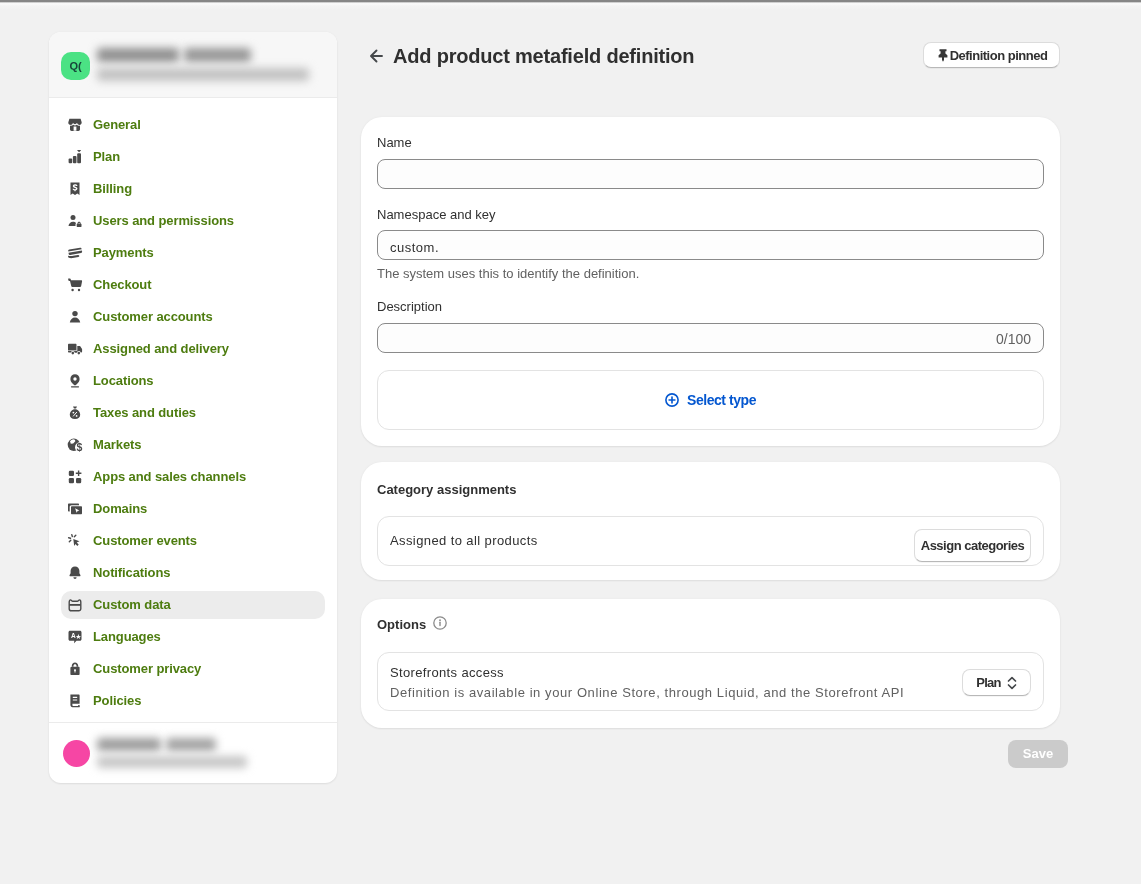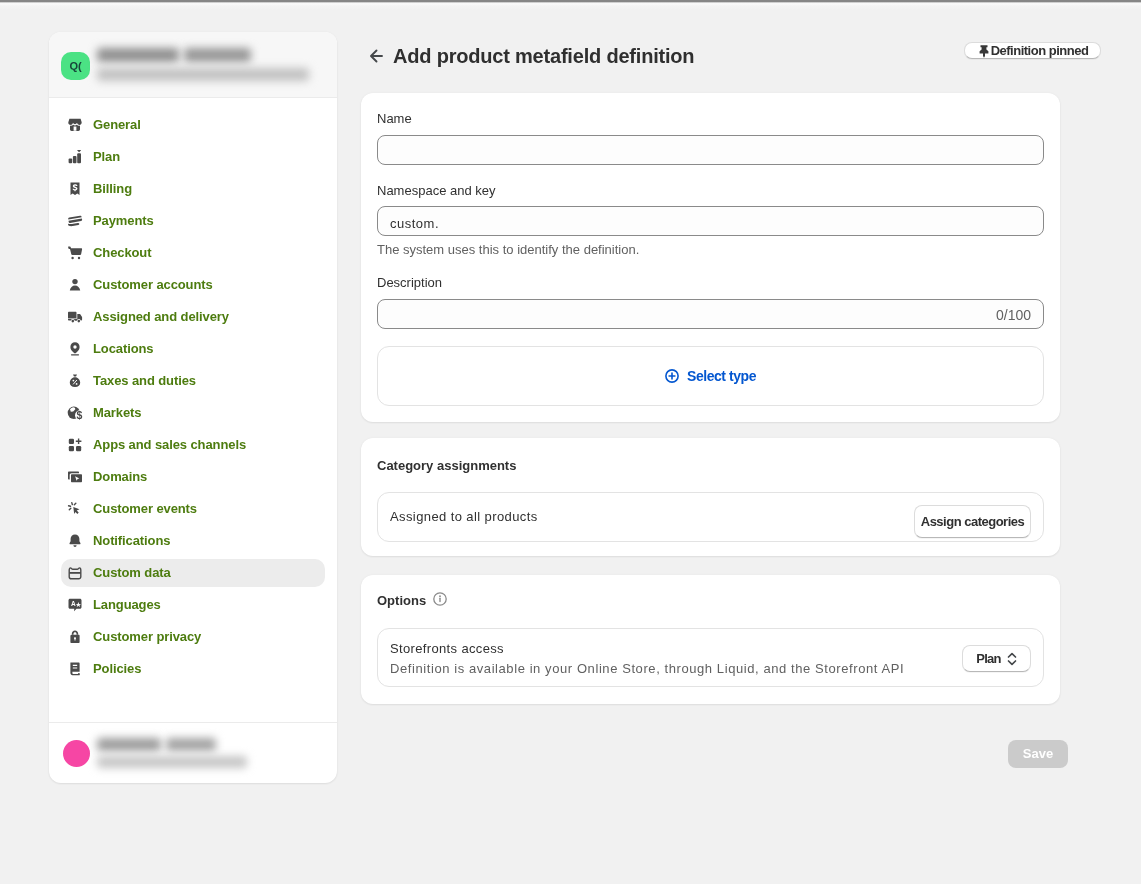--- a/index.html
+++ b/index.html
@@ -24,24 +24,24 @@
 #sb-divider { position:absolute; left:0; top:690px; width:288px; height:1px; background:#ebebeb; }
 #sb-user-avatar { position:absolute; left:14px; top:708px; width:27px; height:27px; border-radius:50%; background:#f646a4; }
 #sb-u1 { left:48px; top:706px; width:64px; height:13px; background:#9c9c9c; }
 #sb-u1b { left:117px; top:706px; width:50px; height:13px; background:#a3a3a3; }
 #sb-u2 { left:48px; top:724px; width:150px; height:12px; background:#c6c6c6; }
 
 #back { position:absolute; left:366px; top:47px; width:18px; height:18px; }
 #title { position:absolute; left:393px; top:45px; font-size:20px; font-weight:bold; color:#2f2f2f; letter-spacing:-.2px; }
 .btn { position:absolute; background:#fff; border:1px solid #dcdcdc; border-bottom-color:#b8b8b8; border-radius:8px;
   box-shadow:0 1px 0 rgba(0,0,0,.04); font-size:13px; font-weight:600; color:#303030; display:flex; align-items:center; justify-content:center; }
-#btn-pinned { left:923px; top:42px; width:137px; height:17px; letter-spacing:-.5px;margin-left:41px; }
-
-.card { position:absolute; left:361px; width:699px; background:#fff; border-radius:12px;
-  box-shadow:0 1px 2px rgba(0,0,0,.07), 0 0 3px rgba(0,0,0,.04); }
+#btn-pinned { left:923px; top:42px; width:137px; height:26px; letter-spacing:-.5px; }
+
+.card { position:absolute; left:361px; width:699px; background:#fff; border-radius:21px;
+  box-shadow:0 1px 2px rgba(0,0,0,.07), 0 0 3px rgba(0,0,0,.04);margin-top:24px; }
 #card1 { top:93px; height:329px; }
 #card2 { top:438px; height:118px; }
 #card3 { top:575px; height:129px; }
 .label { position:absolute; left:16px; font-size:13px; color:#303030; line-height:16px; }
 .input { position:absolute; left:16px; width:667px; height:30px; background:#fdfdfd; border:1px solid #8a8a8a; border-radius:8px;
   font-size:13px; color:#303030; line-height:30px; padding:0 12px; }
 .innerbox { position:absolute; left:16px; width:667px; border:1px solid #e3e3e3; border-radius:12px; }
 .h2 { font-weight:bold; font-size:13px; color:#303030; }
 
 #lbl-name { top:18px; }
@@ -96,20 +96,28 @@
           <rect fill="#4a4a4a" x="10.2" y="4.2" width="3.8" height="10" rx="1"></rect>
           <path fill="#4a4a4a" d="M10.3 1h3.6v.6l-1.8 1.7-1.8-1.7z"></path>
         </svg>
         <div class="lbl">Plan</div>
       </div>
       <div class="nav-item">
         <svg class="ico" viewBox="0 0 16 16">
           <path fill="#4a4a4a" fill-rule="evenodd" d="M3.5 1.5h9V14l-2.2-1.6L8 14l-2.3-1.6L3.5 14zM8 3.2c-1.3 0-2.2.8-2.2 1.9 0 .9.6 1.4 1.5 1.7l1 .3c.5.2.6.3.6.6 0 .4-.4.6-.9.6s-.9-.2-1-.6H5.6c.1 1 .9 1.7 1.9 1.8v.8h1v-.8c1.1-.1 1.9-.8 1.9-1.9 0-.9-.5-1.4-1.5-1.7l-1-.3c-.4-.1-.6-.3-.6-.6 0-.4.4-.6.8-.6.5 0 .8.2.9.6h1.4c0-1-.8-1.7-1.8-1.8z"></path>
         </svg>
         <div class="lbl">Billing</div>
+      </div>
+      <div class="nav-item">
+        <svg class="ico" viewBox="0 0 16 16">
+          <circle fill="#4a4a4a" cx="6" cy="4.4" r="2.5"></circle>
+          <path fill="#4a4a4a" d="M1.5 13c.3-2.6 2.2-4.3 4.5-4.3 1.2 0 2.3.5 3.1 1.3-.4.4-.6 1-.6 1.6v1.4z"></path>
+          <path fill="#4a4a4a" d="M10.2 10.8h.3v-.4c0-.9.7-1.6 1.6-1.6s1.6.7 1.6 1.6v.4h.3c.3 0 .5.2.5.5v2.2c0 .3-.2.5-.5.5h-3.8c-.3 0-.5-.2-.5-.5v-2.2c0-.3.2-.5.5-.5zm1.3-.4v.4h1.2v-.4c0-.3-.3-.6-.6-.6s-.6.3-.6.6z"></path>
+        </svg>
+        <div class="lbl">Users and permissions</div>
       </div>
       <div class="nav-item">
         <svg class="ico" viewBox="0 0 16 16">
           <g transform="rotate(-10 8 6)">
             <path fill="#4a4a4a" d="M2.6 3.6h11c.7 0 1.3.6 1.3 1.3v.5H1.3v-.5c0-.7.6-1.3 1.3-1.3z"></path>
             <path fill="#4a4a4a" d="M1.3 6.6h13.6v1.2c0 .7-.6 1.3-1.3 1.3h-11c-.7 0-1.3-.6-1.3-1.3z"></path>
           </g>
           <path fill="#4a4a4a" d="M1.1 10.7c1.7.4 3.4.4 5.1.1l4.8-.9c.6-.1 1.2.3 1.3.9.1.6-.3 1.1-.9 1.2l-5.7 1.1c-1.6.3-3.2 0-4.6-.9z"></path>
         </svg>
         <div class="lbl">Payments</div>

